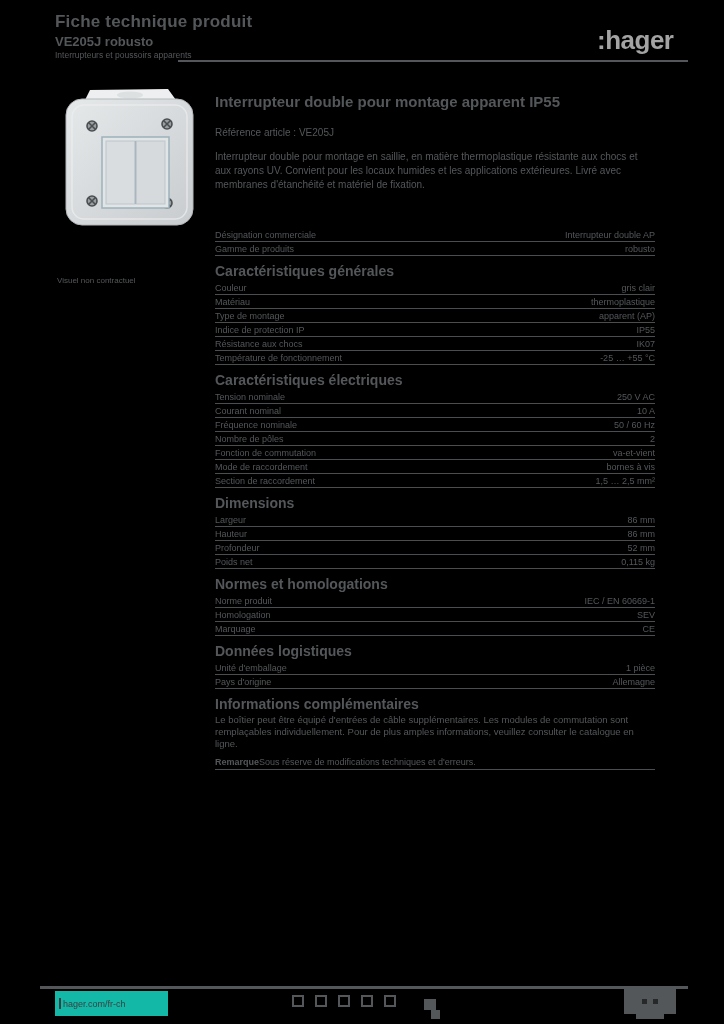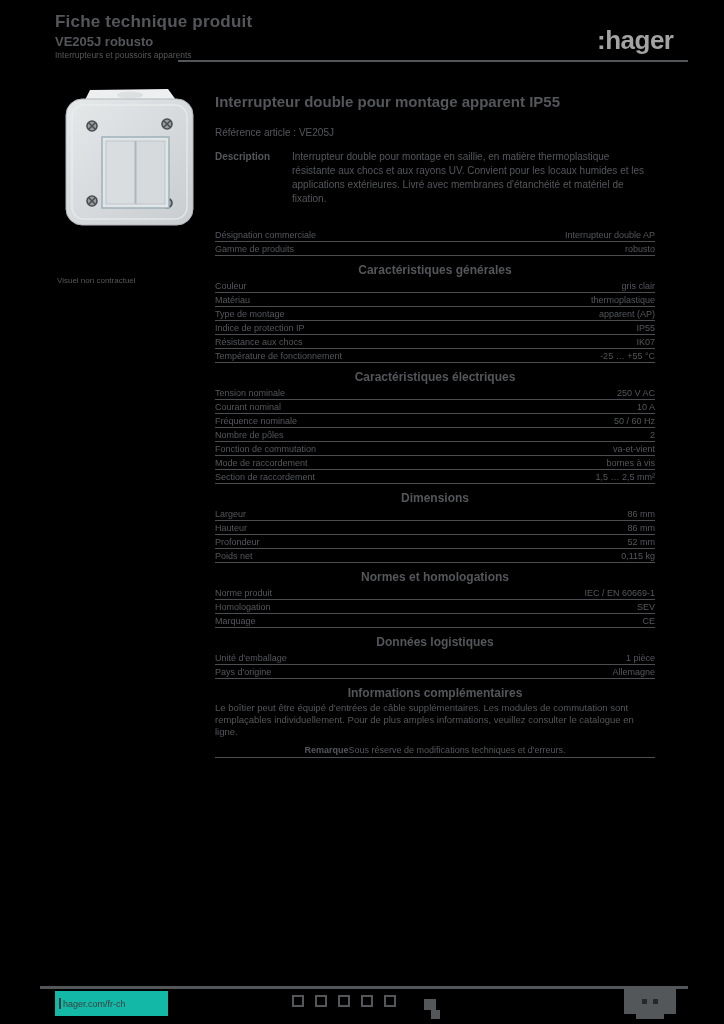--- a/index.html
+++ b/index.html
@@ -19,27 +19,27 @@
   #img-caption{left:57px;top:241px;width:140px;font-size:8px;margin-top:35px;}
 
   
   #prod-title{left:215px;top:93px;width:440px;font-size:15px;font-weight:bold;}
   #prod-sub{left:215px;top:127px;width:200px;font-size:10px;}
   #desc{left:215px;top:150px;width:440px;display:flex;font-size:10px;line-height:14px;}
   #desc .lbl{width:77px;flex:none;font-weight:bold;}
   #desc .txt{flex:1;}
 
   #spec-flow{left:215px;top:228px;width:440px;}
-  .spec-heading{font-size:12px;font-weight:bold;margin:7px 0 2px 0;color:#54575A;text-align:center;}
+  .spec-heading{font-size:14px;font-weight:bold;margin:7px 0 2px 0;color:#54575A;}
   .spec-row{display:flex;justify-content:space-between;align-items:flex-start;
             border-bottom:1px solid #4B4E51;padding:2px 0 1px 0;
             font-size:9px;line-height:10px;color:#54575A;}
   .spec-row .v{text-align:right;}
   .info-text{font-size:9.5px;line-height:12px;margin:2px 0 4px 0;}
-  .note-row{display:flex;justify-content:center;border-bottom:1px solid #4B4E51;
+  .note-row{display:flex;justify-content:flex-start;border-bottom:1px solid #4B4E51;
             padding:3px 0 2px 0;font-size:9px;margin-top:4px;}
 
   
   #ftr-rule{left:40px;top:986px;width:648px;height:3px;background:#54575A;}
   #site-box{left:55px;top:991px;width:113px;height:25px;background:#14b8a6;display:flex;align-items:center;}
   #site-box .mark{width:2px;height:11px;background:#3C3F42;margin:0 2px 0 4px;}
   #site-box .t{font-size:9px;color:#3C3F42;}
   #social{left:292px;top:995px;display:flex;gap:11px;}
   .soc{width:12px;height:12px;border:2px solid #54575A;box-sizing:border-box;display:block;}
   #ftr-mark1{left:424px;top:999px;width:12px;height:11px;background:#54575A;}
@@ -93,21 +93,20 @@
       <rect x="80" y="55" width="29" height="63" fill="#d6dadd" stroke="#bcc6cc" stroke-width="1"></rect>
       <line x1="79.5" y1="55" x2="79.5" y2="118" stroke="#aab6bd" stroke-width="1.5"></line>
     </svg>
   </div>
   <div class="abs" id="img-caption">Visuel non contractuel</div>
 
   <div class="abs" id="prod-title">Interrupteur double pour montage apparent IP55</div>
   <div class="abs" id="prod-sub">Référence article : VE205J</div>
 
   <div class="abs" id="desc">
-    <span class="lbl">Description</span>
     <span class="txt">Interrupteur double pour montage en saillie, en matière thermoplastique résistante aux chocs et aux rayons UV. Convient pour les locaux humides et les applications extérieures. Livré avec membranes d'étanchéité et matériel de fixation.</span>
   </div>
 
   <div class="abs" id="spec-flow">
       <div class="spec-row">
         <span>Désignation commerciale</span>
         <span class="v">Interrupteur double AP</span>
       </div>
       <div class="spec-row">
         <span>Gamme de produits</span>

